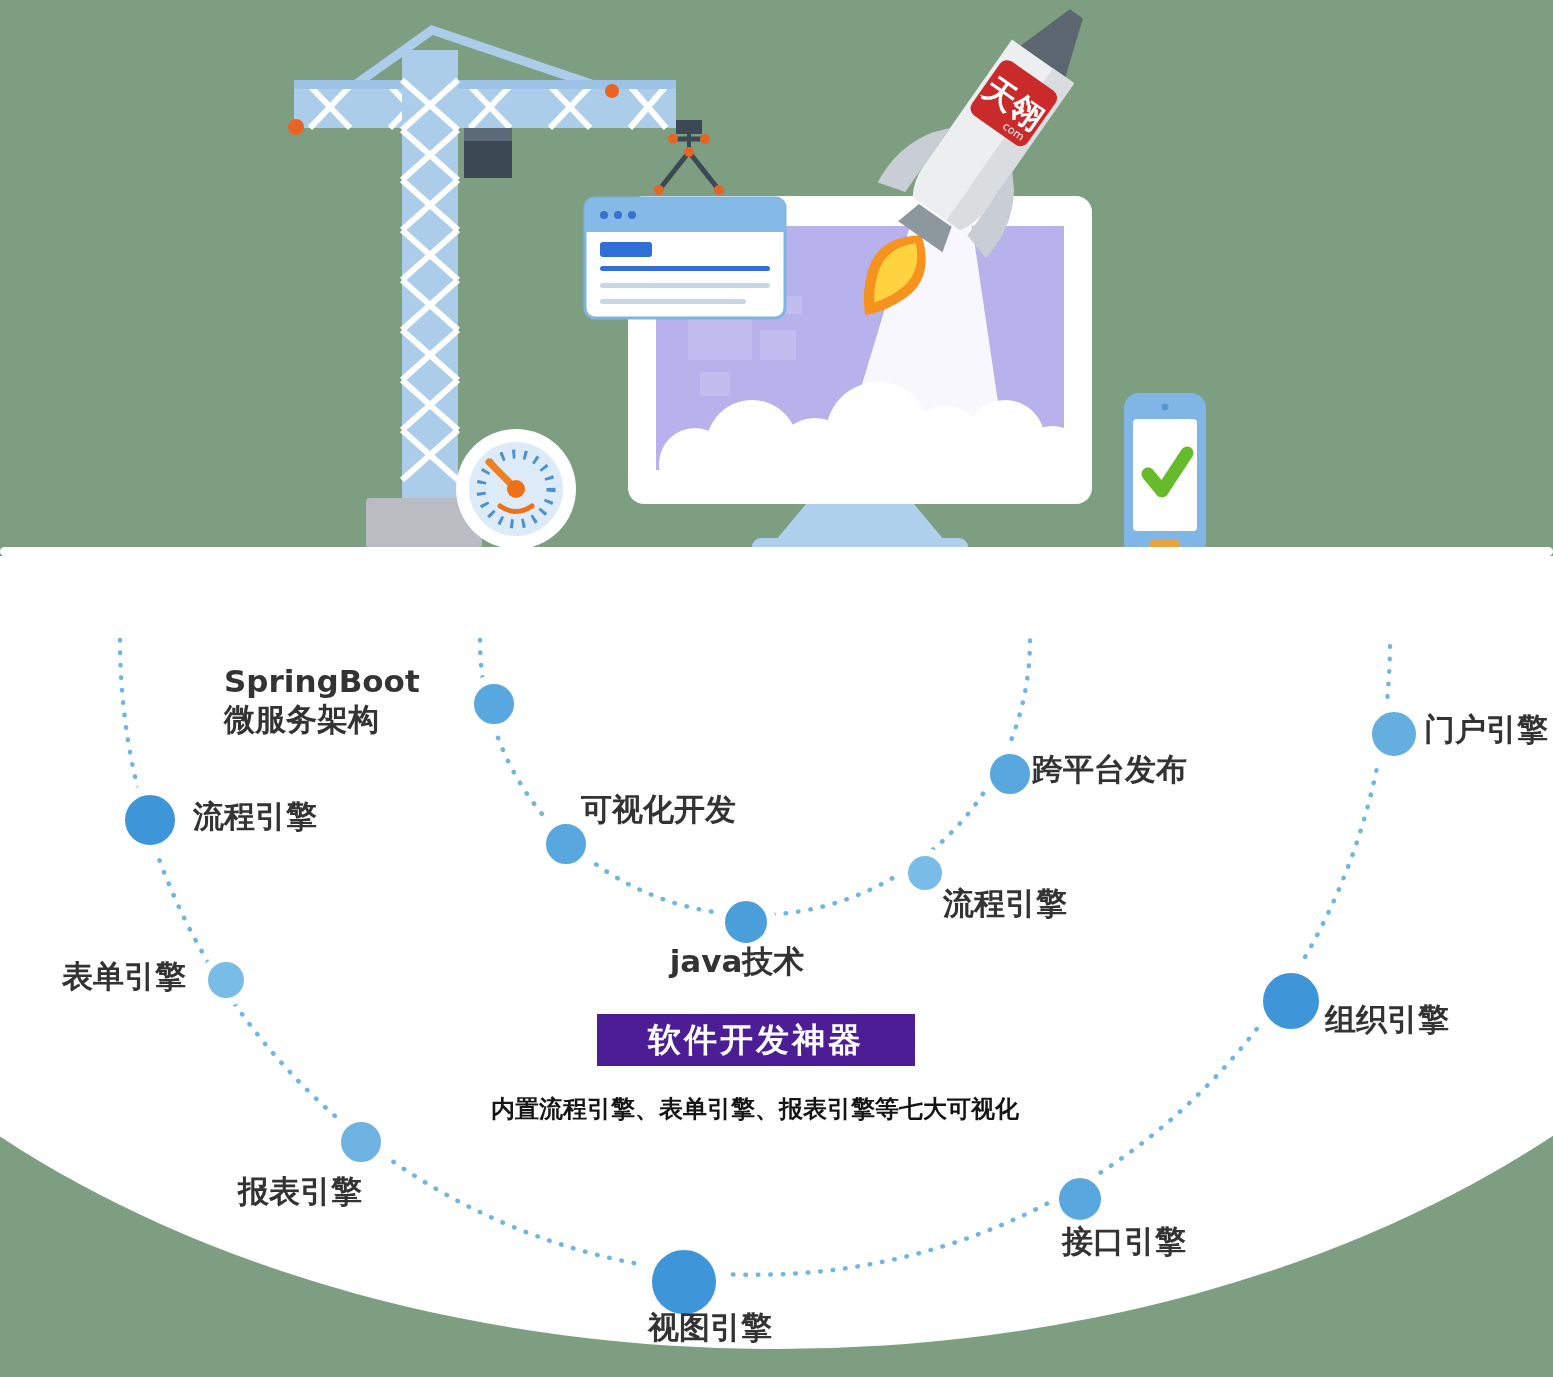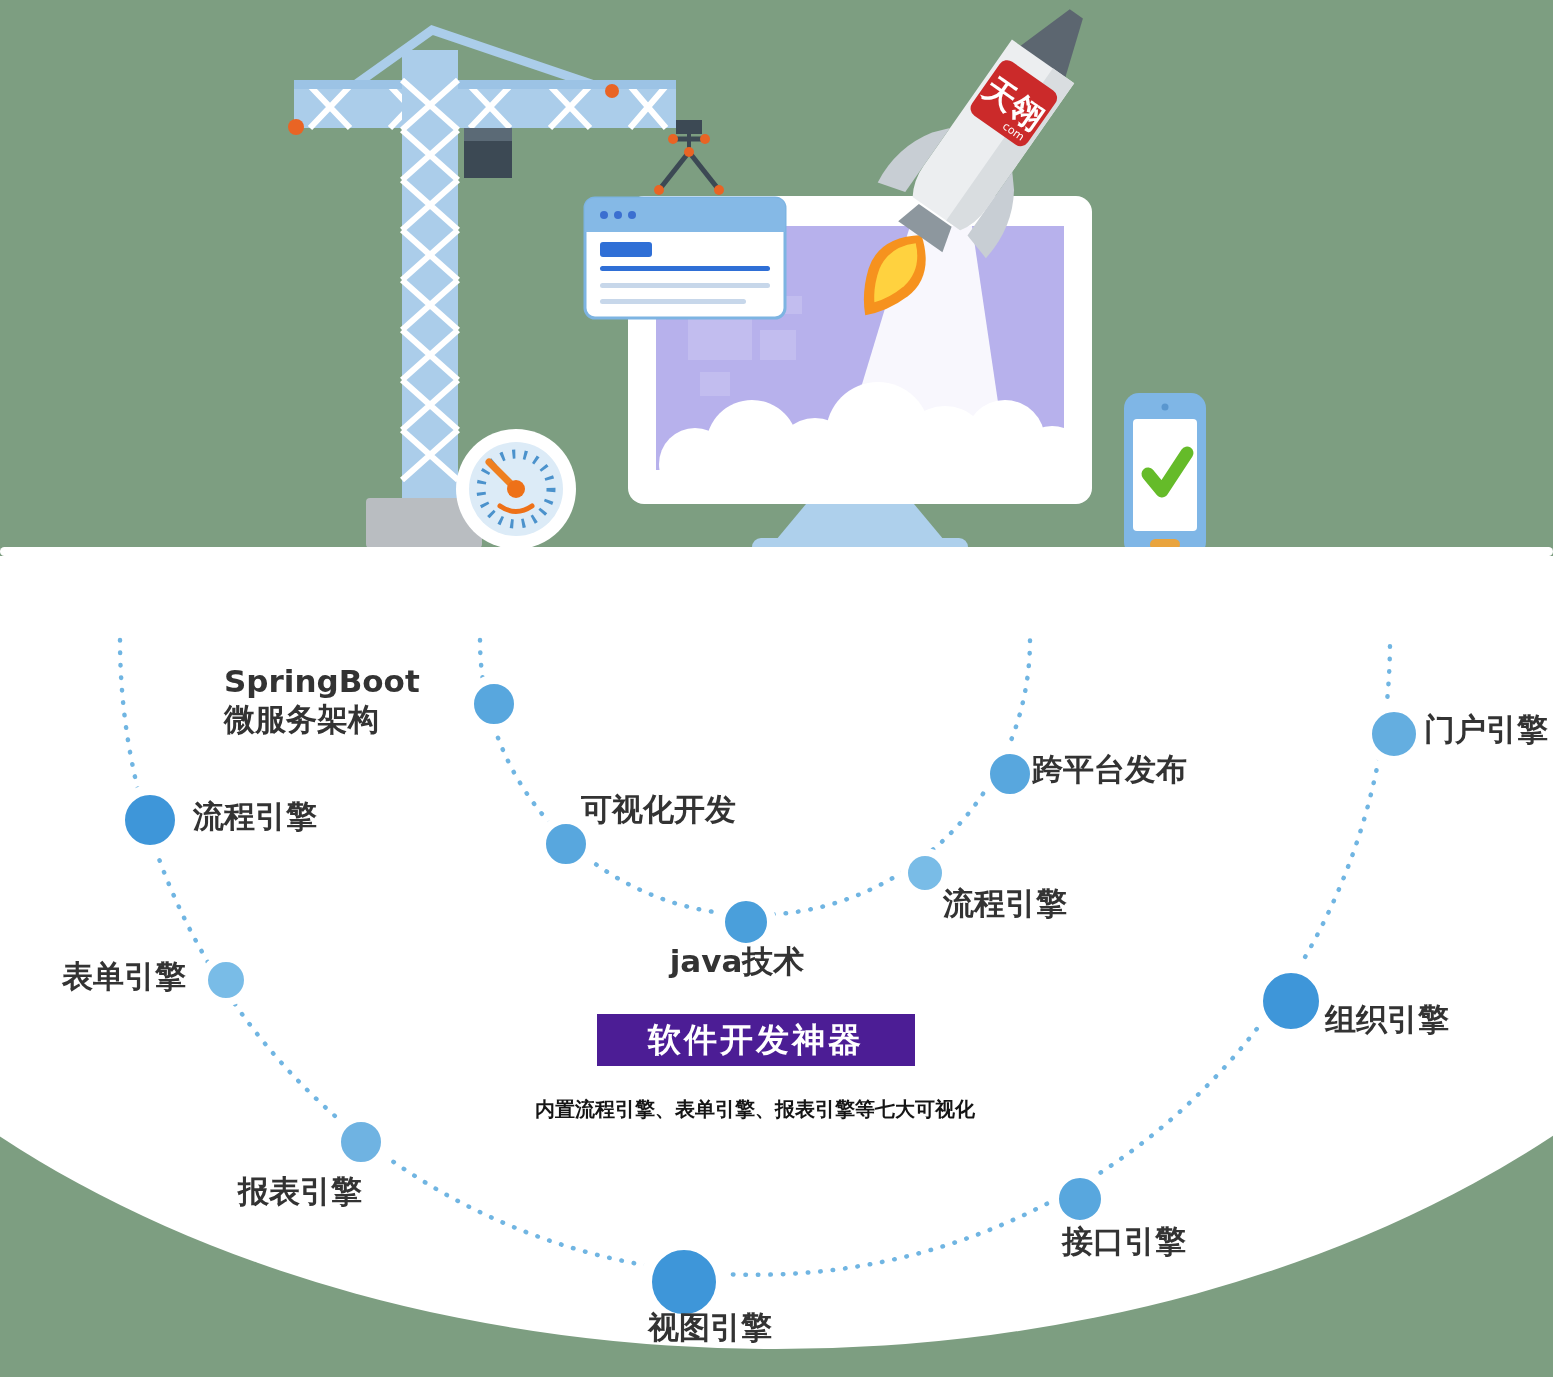--- a/index.html
+++ b/index.html
@@ -45,21 +45,21 @@
   .l-interface  { left:1062px; top:1221px; }
   .l-view       { left:572px;  top:1307px; width:200px; text-align:right; }
 
   #badge {
     position:absolute; left:597px; top:1014px; width:318px; height:52px;
     background:#4c1d95; color:#ffffff; font-size:33px; font-weight:700;
     text-align:center; line-height:52px; letter-spacing:3px;
   }
   #description {
     position:absolute; left:395px; top:1088px; width:720px;
-    text-align:center; color:#151515; font-size:20px; font-weight:700; line-height:43px;
+    text-align:center; color:#151515; font-size:24px; font-weight:700; line-height:43px;
   }
 </style>
 </head>
 <body>
 
 <svg id="top-illustration" width="1553" height="560" viewBox="0 0 1553 560">
   <defs>
     <clipPath id="screenClip">
         <rect x="656" y="226" width="408" height="244"></rect>
       </clipPath>

